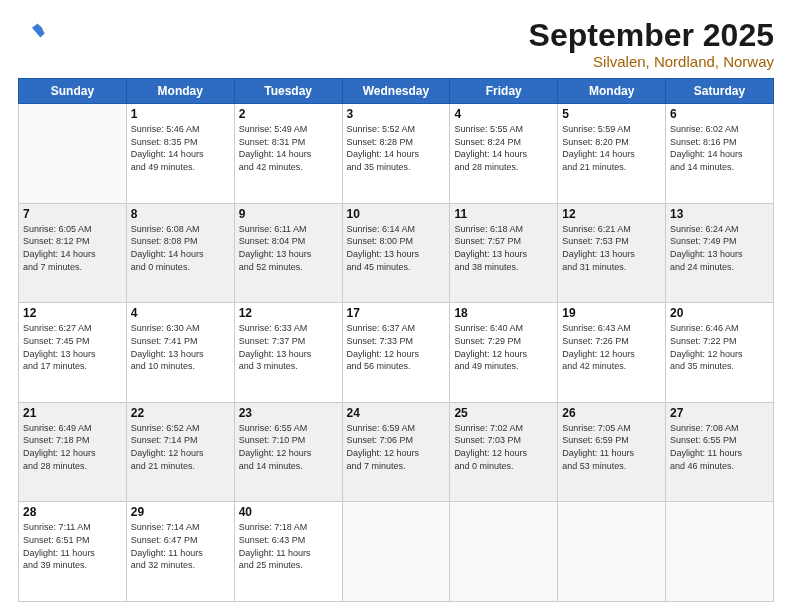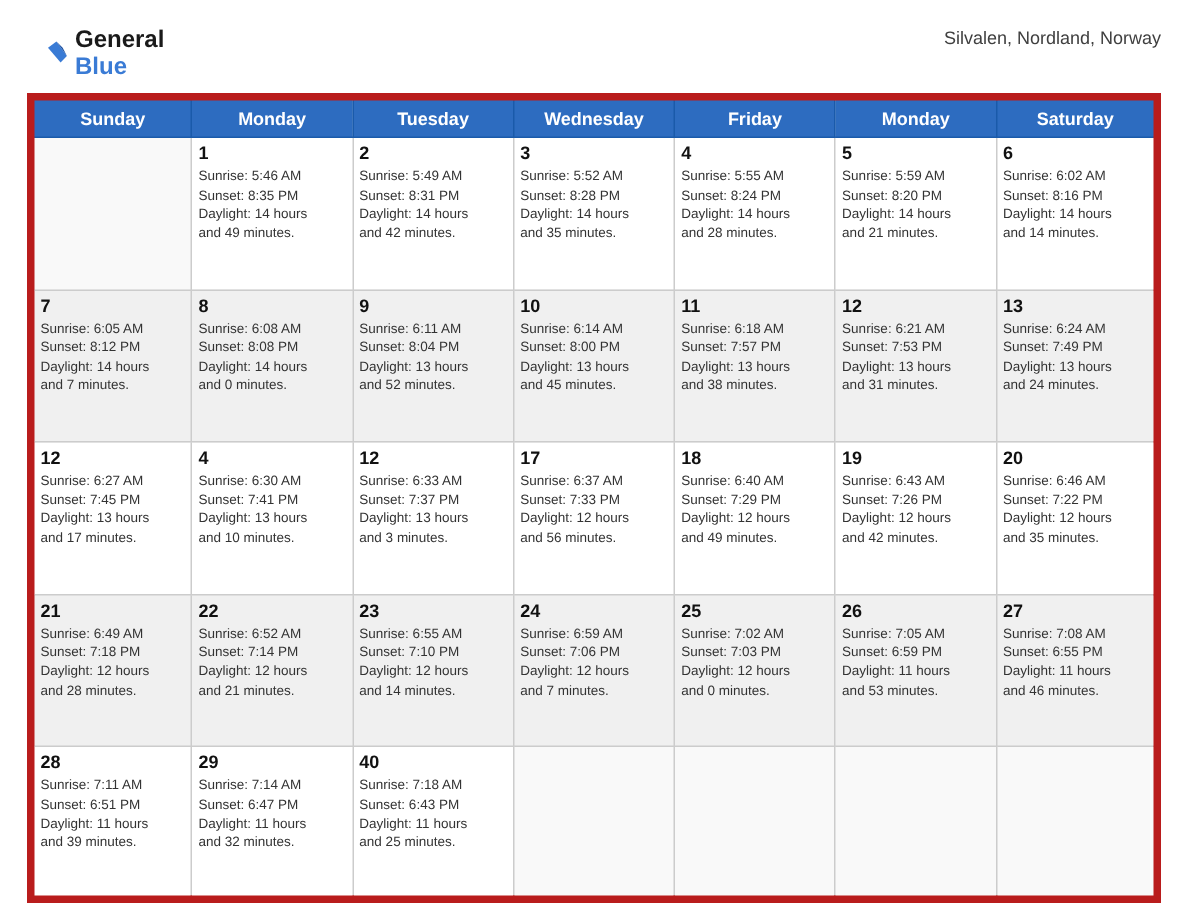--- a/index.html
+++ b/index.html
@@ -35,26 +35,26 @@
     .title-block {
       text-align: right;
     }
     .month-title {
       font-size: 32px;
       font-weight: bold;
       color: #1a1a1a;
       line-height: 1.1;
     }
     .location {
-      font-size: 12px;
-      color: #404040;
+      font-size: 15px;
+      color: #a16207;
     }
     .calendar {
       flex: 1;
-      border: 5px solid #b91c1c;
+      border: 1px solid #b91c1c;
       border-collapse: collapse;
       width: 100%;
       table-layout: fixed;
     }
     .calendar th {
       background-color: #2d6cc0;
       color: #fff;
       font-size: 12px;
       font-weight: bold;
       text-align: center;
@@ -91,26 +91,23 @@
 </head>
 <body>
 
 <div class="page">
   <div class="header">
     <div class="logo">
       <svg class="logo-icon" viewBox="0 0 40 40">
         <polygon points="28,8 38,22 32,28 20,14" fill="#3a7bd5"></polygon>
         <polygon points="28,8 38,22 34,14" fill="#1a4fa0"></polygon>
       </svg>
-      <div>
-        <div style="font-size:16px;font-weight:bold;color:#1a1a1a;">General</div>
-        <div style="font-size:16px;font-weight:bold;color:#3a7bd5;">Blue</div>
-      </div>
     </div>
     <div class="title-block">
+      <div class="month-title">September 2025</div>
       <div class="location">Silvalen, Nordland, Norway</div>
     </div>
   </div>
 
   <table class="calendar">
     <thead>
       <tr>
       <th>Sunday</th>
           <th>Monday</th>
           <th>Tuesday</th>

